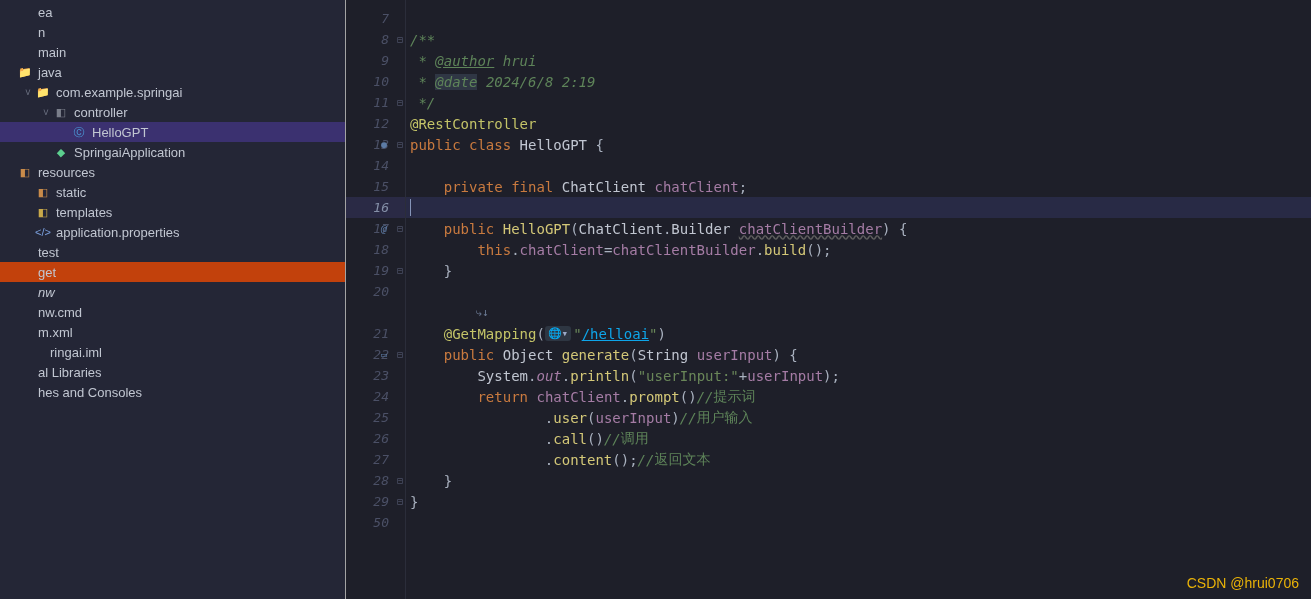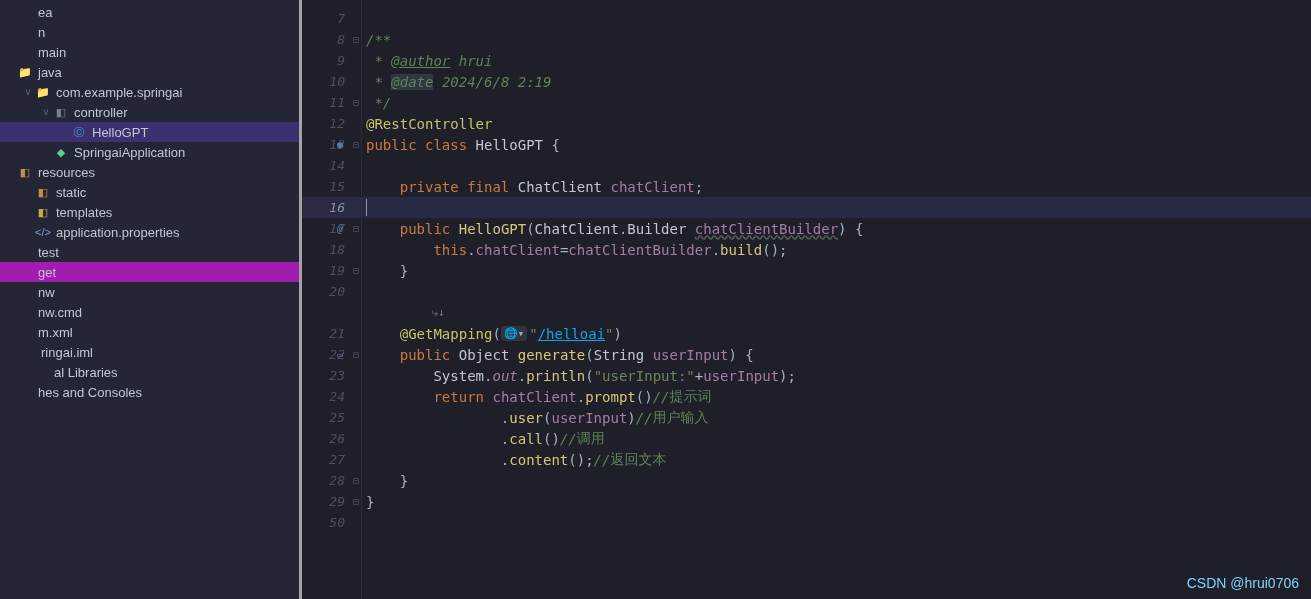--- a/index.html
+++ b/index.html
@@ -7,42 +7,42 @@
       font-family: "Consolas", "Monaco", monospace;
       font-size: 13px;
       background: #1e1f29;
       color: #a9b1bf;
       width: 1311px;
       height: 599px;
       overflow: hidden;
       display: flex;
     }
     .sidebar {
-      width: 302px;
+      width: 346px;
       background: #242636;
-      border-right: 3px solid #a3a3a3;
+      border-right: 1px solid #a3a3a3;
       overflow: hidden;
       padding-top: 2px;
     }
     .tree-item {
       display: flex;
       align-items: center;
       height: 20px;
       padding-left: 4px;
       color: #c1c6d1;
       cursor: pointer;
       font-family: -apple-system, "Segoe UI", sans-serif;
       font-size: 13px;
       white-space: nowrap;
     }
     .tree-item.selected {
       background: #3b3170;
     }
     .tree-item.hl {
-      background: #a21caf;
+      background: #c2410c;
     }
     .tree-item .arrow {
       width: 12px;
       display: inline-flex;
       justify-content: center;
       color: #6b7080;
       font-size: 10px;
     }
     .tree-item .icon {
       width: 18px;
@@ -138,21 +138,21 @@
     }
     .inlay-glyphs {
       color: #6b7a94;
       font-size: 11px;
       padding-left: 32px;
     }
     .watermark {
       position: fixed;
       right: 12px;
       bottom: 8px;
-      color: #7dd3fc;
+      color: #eab308;
       font-family: -apple-system, "Segoe UI", sans-serif;
       font-size: 14px;
     }
   </style>
 </head>
 <body>
 
 <div class="sidebar">
     <div class="tree-item " style="padding-left: 4px;">
       <span class="arrow"></span>
@@ -217,41 +217,41 @@
     <div class="tree-item " style="padding-left: 4px;">
       <span class="arrow"></span>
       <span class="icon "></span>
       <span class="tree-label">test</span>
     </div>
     <div class="tree-item hl" style="padding-left: 4px;">
       <span class="arrow"></span>
       <span class="icon "></span>
       <span class="tree-label">get</span>
     </div>
-    <div class="tree-item " style="padding-left: 4px;">
+    <div class="tree-item " style="padding-left: 4px; font-style: italic;">
       <span class="arrow"></span>
       <span class="icon "></span>
       <span class="tree-label">nw</span>
     </div>
     <div class="tree-item " style="padding-left: 4px;">
       <span class="arrow"></span>
       <span class="icon "></span>
       <span class="tree-label">nw.cmd</span>
     </div>
     <div class="tree-item " style="padding-left: 4px;">
       <span class="arrow"></span>
       <span class="icon "></span>
       <span class="tree-label">m.xml</span>
     </div>
-    <div class="tree-item " style="padding-left: 7px;">
+    <div class="tree-item " style="padding-left: 16px;">
       <span class="arrow"></span>
       <span class="icon "></span>
       <span class="tree-label">ringai.iml</span>
     </div>
-    <div class="tree-item " style="padding-left: 20px;">
+    <div class="tree-item " style="padding-left: 4px;">
       <span class="arrow"></span>
       <span class="icon "></span>
       <span class="tree-label">al Libraries</span>
     </div>
     <div class="tree-item " style="">
       <span class="arrow"></span>
       <span class="icon "></span>
       <span class="tree-label">hes and Consoles</span>
     </div>
   </div>

